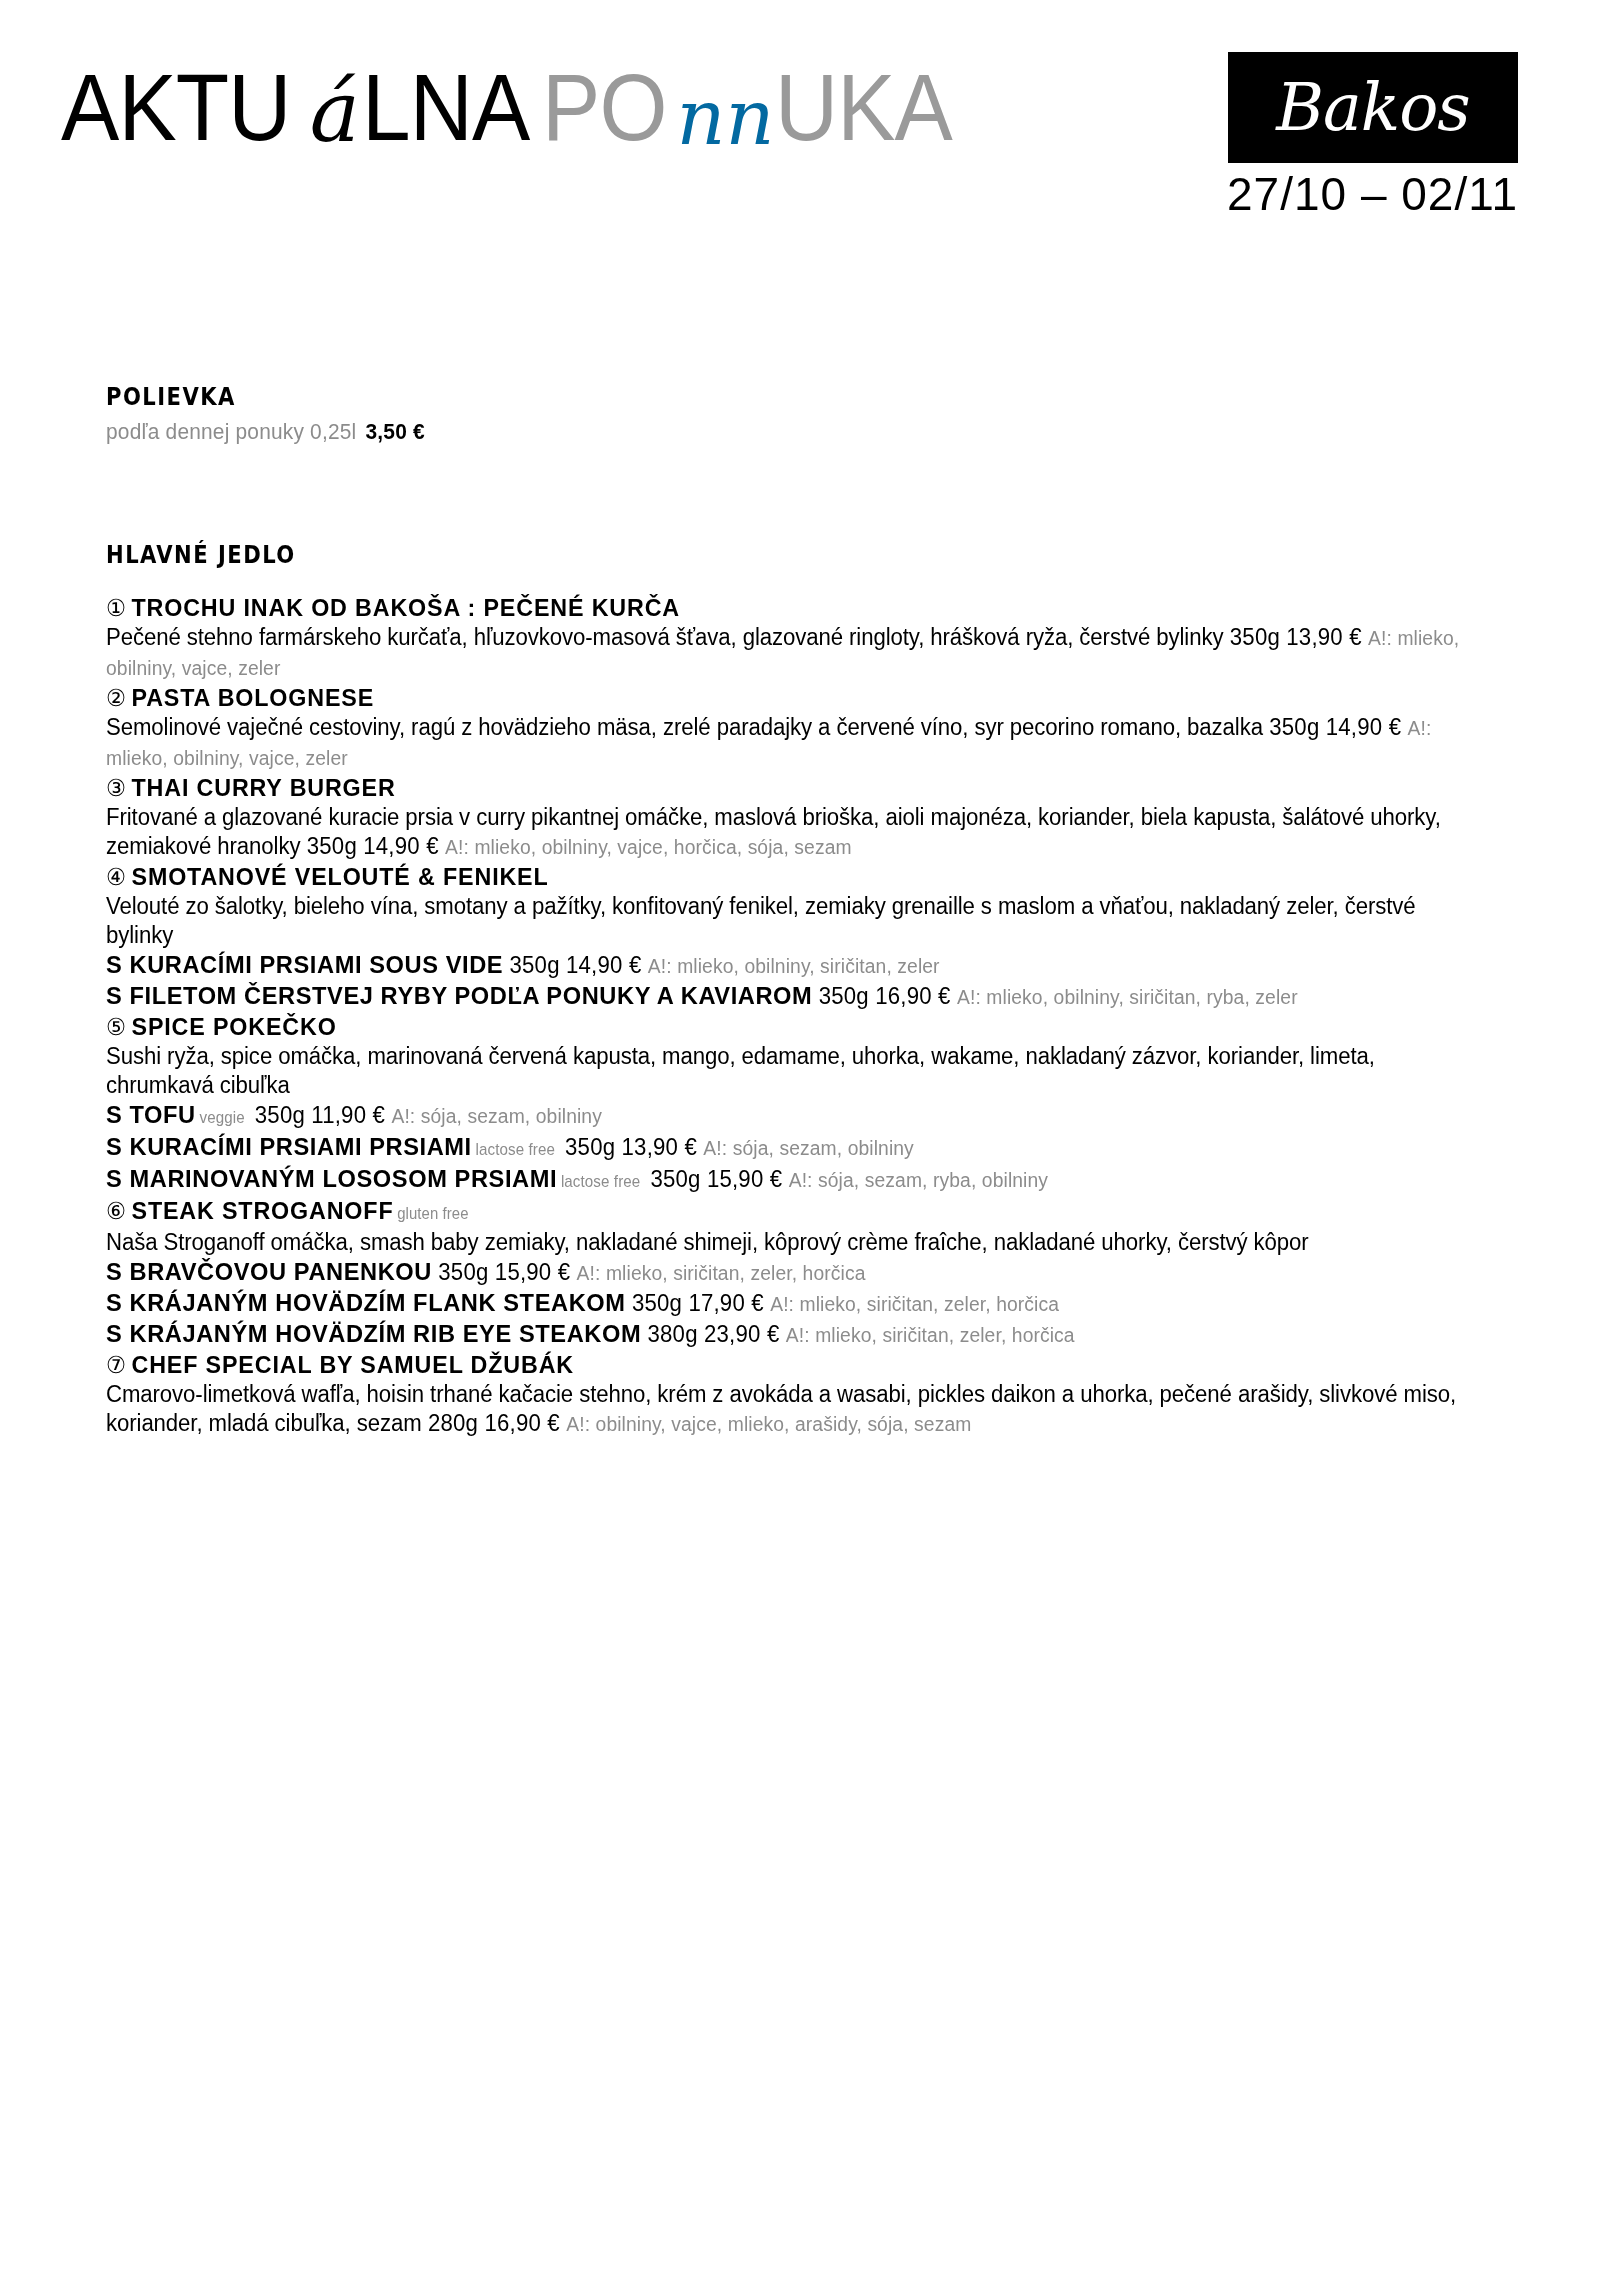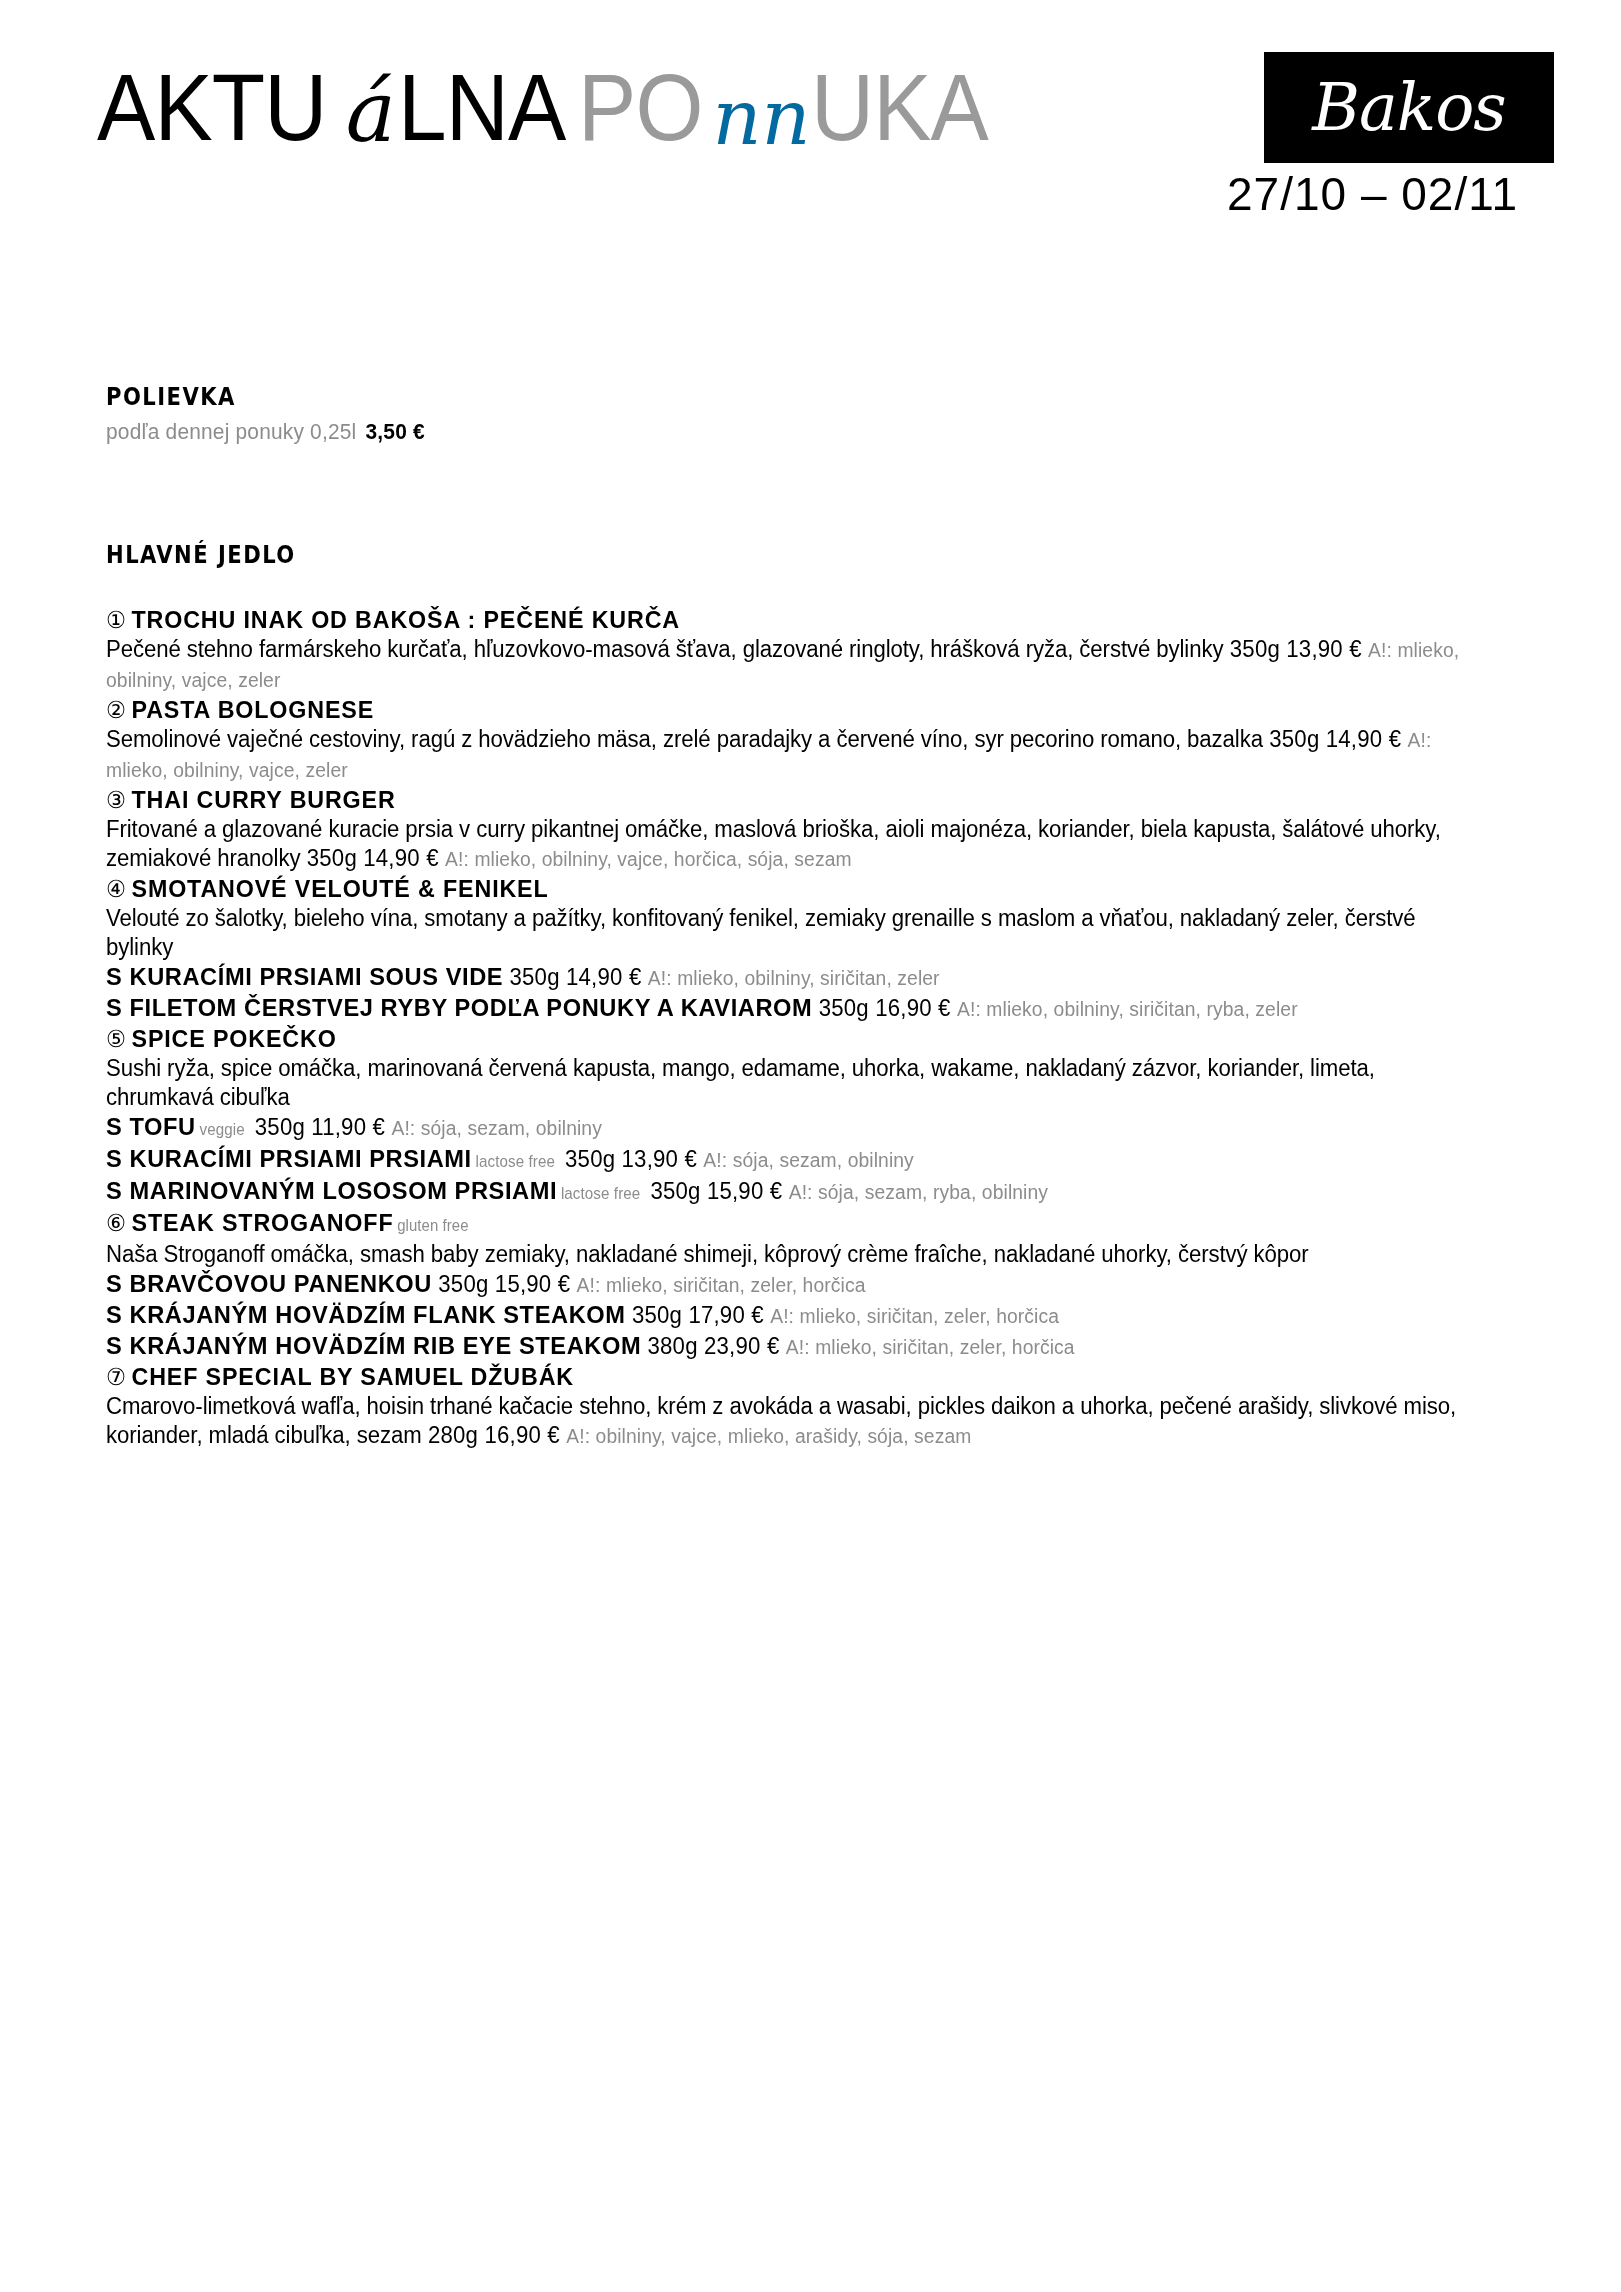--- a/index.html
+++ b/index.html
@@ -13,21 +13,20 @@
     color: #000000;
     position: relative;
     overflow: hidden;
   }
 
   
   .header {
     position: relative;
     height: 304px;
     padding: 18px;
-    margin-left: 36px;
   }
   .title-row {
     position: absolute;
     left: 61px;
     top: 61px;
     display: flex;
     align-items: flex-start;
     white-space: nowrap;
   }
   .t-aktu, .t-lna, .t-po, .t-uka {
@@ -125,21 +124,21 @@
     white-space: nowrap;
   }
   .soup-desc { color: #8c8c8c; font-weight: 400; letter-spacing: 0.2px; }
   .soup-price { color: #000; font-weight: 700; letter-spacing: 0.2px; margin-left: 9.8px; }
 
   .mains-heading {
     margin-top: 94px;
   }
 
   .dish { }
-  .dish:first-of-type { margin-top: 36px; }
+  .dish:first-of-type { margin-top: 24px; }
 
   .dish-title {
     font-family: "Liberation Sans Narrow", "Liberation Sans", sans-serif;
     font-weight: 700;
     font-size: 24.5px;
     line-height: 29px;
     letter-spacing: 0.9px;
     transform: scaleX(0.95);
     transform-origin: left center;
     white-space: nowrap;

